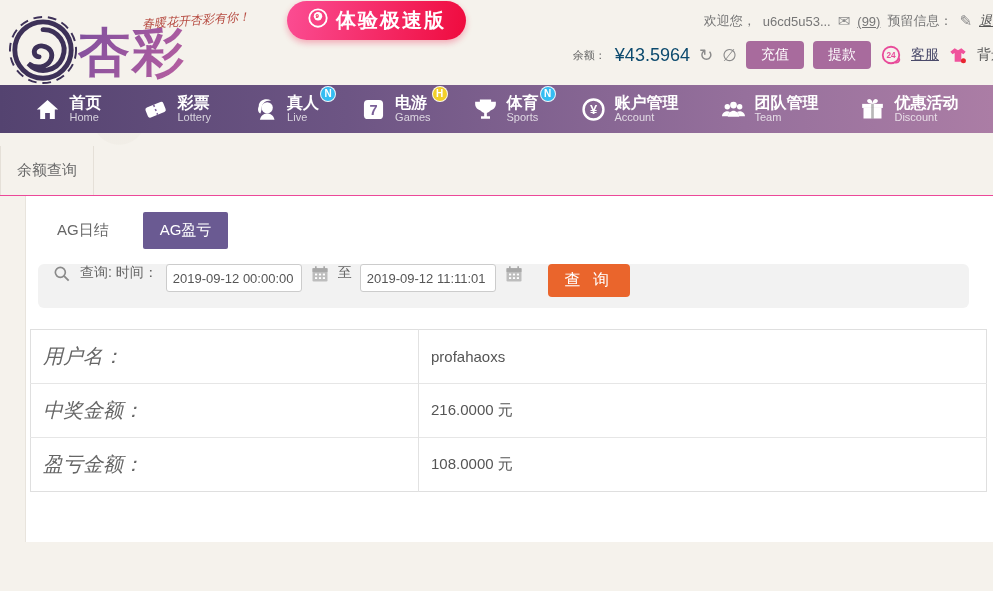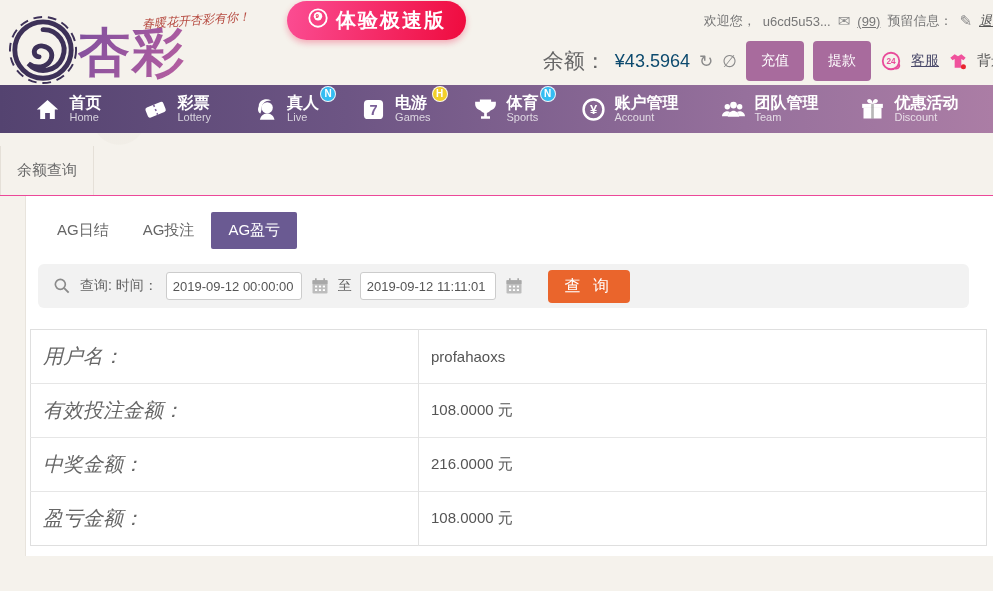--- a/index.html
+++ b/index.html
@@ -38,24 +38,24 @@
     cursor:pointer;
   }
   .hdr-right { position:absolute; right:-12px; top:12px; text-align:right; }
   .hdr-row1 { display:flex; justify-content:flex-end; align-items:center; gap:7px;
               font-size:13px; color:#777; white-space:nowrap; }
   .hdr-row2 { display:flex; justify-content:flex-end; align-items:center; gap:9px;
               margin-top:11px; white-space:nowrap; }
   .glyph-icon { color:#8a8a8a; font-size:15px; font-style:normal; }
   .link-underline { text-decoration:underline; color:#777; cursor:pointer; }
   .logout { font-style:italic; color:#555; text-decoration:underline; cursor:pointer; }
-  .balance-label { font-size:21px; color:#666; }
+  .balance-label { font-size:11px; color:#666; }
   .balance-value { font-size:18px; color:#0c4a6e; }
   .mauve-btn {
-    background:#a86b9d; color:#fff; font-size:14px; padding:11px 15px;
+    background:#a86b9d; color:#fff; font-size:14px; padding:5px 15px;
     border:none; border-radius:4px; cursor:pointer;
   }
   .hdr-link { color:#4a4a6a; font-size:14px; text-decoration:underline; cursor:pointer; }
   .hdr-link2 { color:#555; font-size:14px; cursor:pointer; }
 
   
   .nav {
     height:48px; background:linear-gradient(90deg,#544370,#6d5584 35%,#96709c 75%,#ab7da5);
     display:flex; align-items:center; justify-content:space-around; padding:0 14px;
   }
@@ -85,27 +85,27 @@
     position:relative; z-index:2;
   }
   .tabrow2 { display:flex; border-bottom:1px solid #ec4899; }
   .tabrow2 .tab { padding:15px 16px; }
 
   
   .panel {
     margin-left:25px; background:#fff; min-height:346px;
     border-left:1px solid #e8e4dd; padding-bottom:10px;
   }
-  .subtabs { display:flex; gap:0; padding:16px 0 0 14px; }
+  .subtabs { display:flex; gap:17px; padding:16px 0 0 14px; }
   .subtab { padding:9px 17px; font-size:15px; color:#666; cursor:pointer; border-radius:2px; }
   .subtab.active { background:#6a5a92; color:#fff; }
 
   .querybar {
     margin:15px 24px 0 12px; height:44px; background:#f2f2f2; border-radius:6px;
-    display:flex; align-items:center; gap:8px; padding:0 14px; font-size:14px; color:#666;
+    display:flex; align-items:flex-start; gap:8px; padding:0 14px; font-size:14px; color:#666;
   }
   .q-input {
     width:136px; height:28px; border:1px solid #ccc; border-radius:3px; background:#fff;
     font-size:13px; color:#555; padding:0 6px; font-family:inherit;
   }
   .cal-icon { width:20px; height:20px; cursor:pointer; }
   .search-btn {
     margin-left:16px; width:82px; height:33px; background:#ea652c; border:none;
     border-radius:4px; color:#fff; font-size:16px; cursor:pointer; letter-spacing:4px;
   }
@@ -296,21 +296,20 @@
 
 <div class="tabstrip">
   <div class="tabrow2">
     <span class="tab">余额查询</span>
   </div>
 </div>
 
 <div class="panel">
   <div class="subtabs">
     <span class="subtab">AG日结</span>
-    <span class="subtab">AG投注</span>
     <span class="subtab active">AG盈亏</span>
   </div>
 
   <div class="querybar">
     <span style="height:20px;">
       <svg width="20" height="20" viewBox="0 0 24 24">
         <circle cx="10" cy="10" r="6" fill="none" stroke="#8a8a8a" stroke-width="2"></circle>
         <line x1="14.6" y1="14.6" x2="20" y2="20" stroke="#8a8a8a" stroke-width="2.2"></line>
       </svg>
     </span>
@@ -353,24 +352,20 @@
     <button class="search-btn">查 询</button>
   </div>
 
   <table class="report-table">
     <tbody>
         <tr>
       <td class="rt-label">用户名：</td>
       <td class="rt-value">profahaoxs</td>
     </tr>
     <tr>
-      <td class="rt-label">有效投注金额：</td>
-      <td class="rt-value">108.0000 元</td>
-    </tr>
-    <tr>
       <td class="rt-label">中奖金额：</td>
       <td class="rt-value">216.0000 元</td>
     </tr>
     <tr>
       <td class="rt-label">盈亏金额：</td>
       <td class="rt-value">108.0000 元</td>
     </tr>
   </tbody>
     </table>
 </div>

